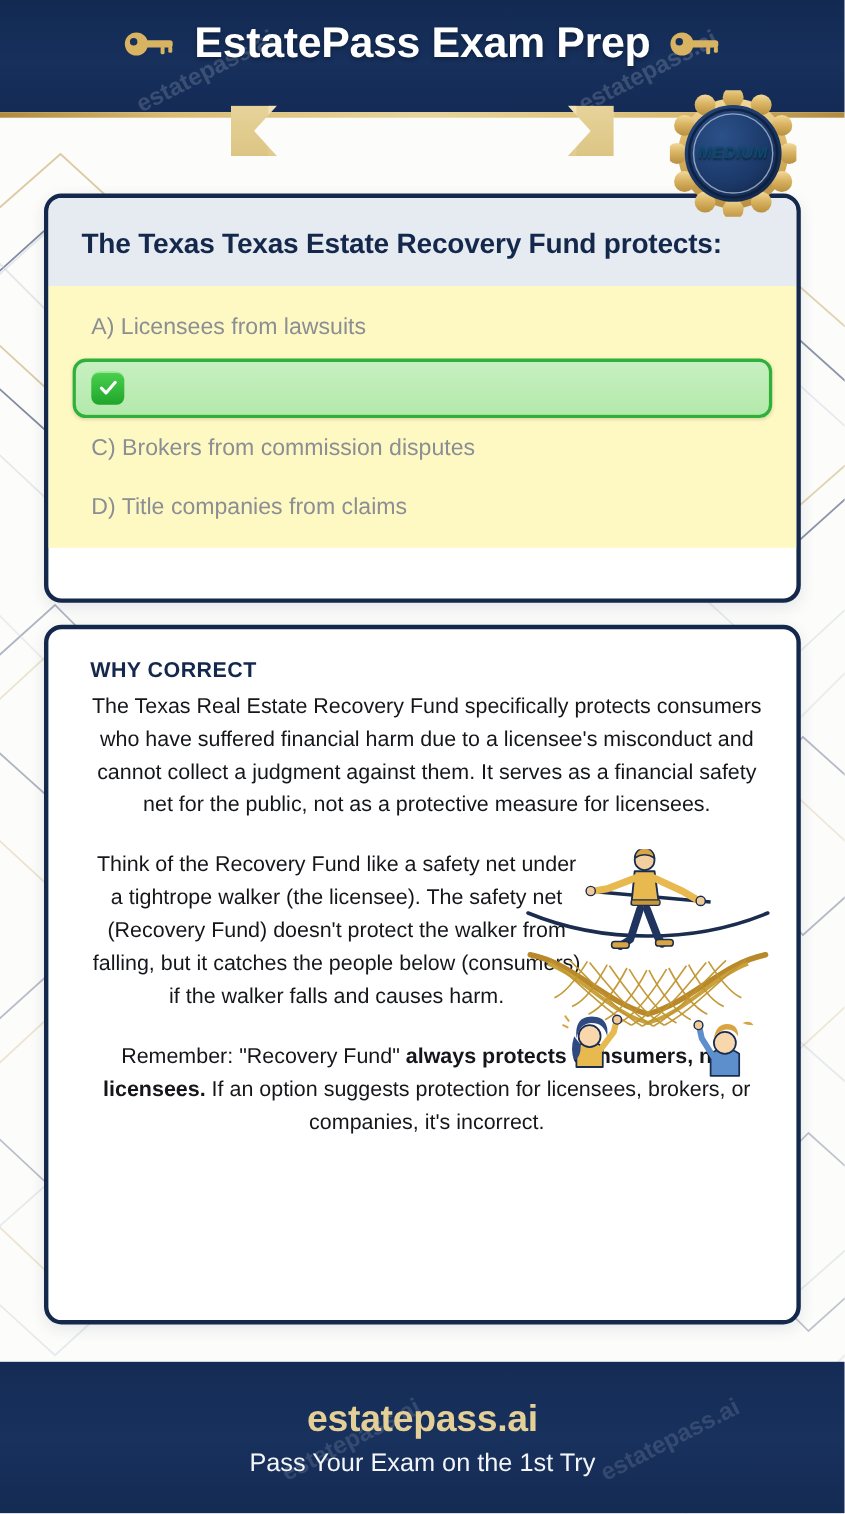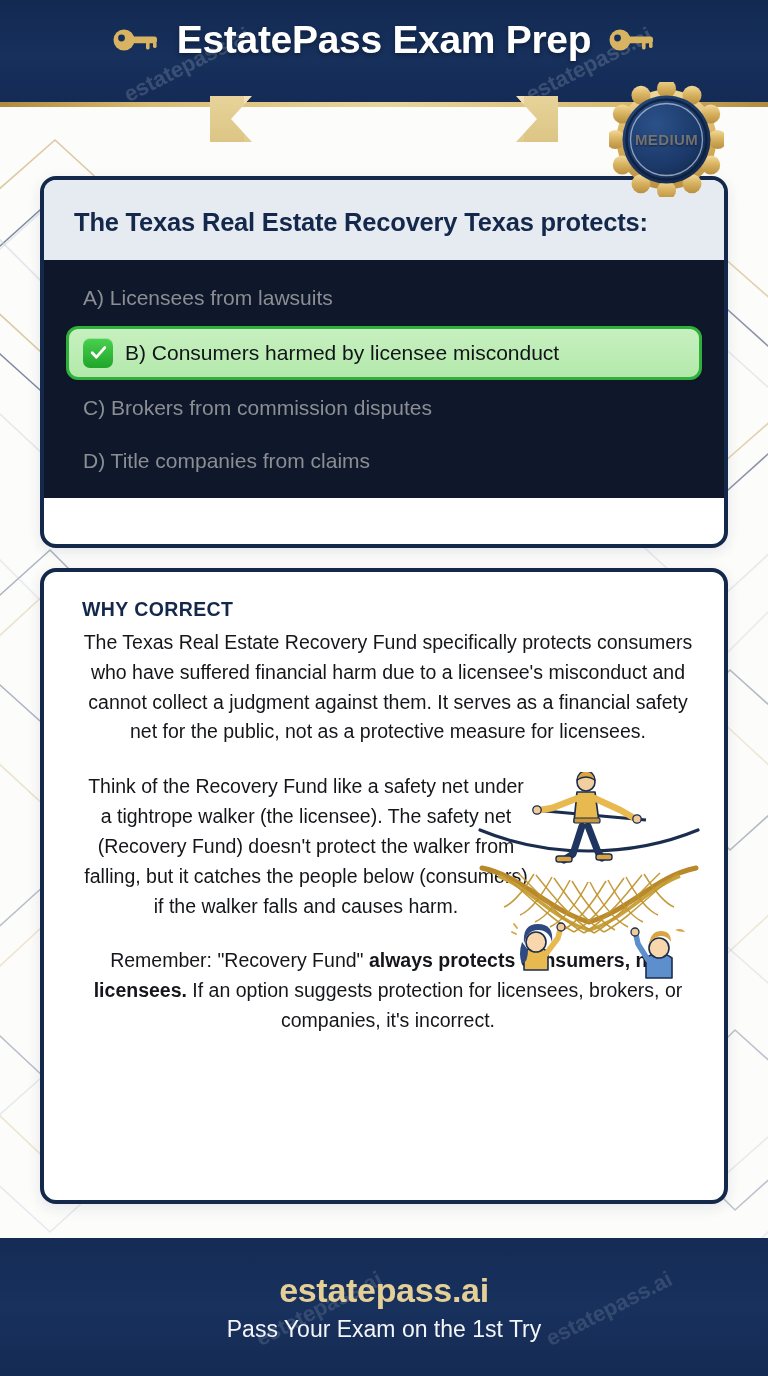--- a/index.html
+++ b/index.html
@@ -70,22 +70,23 @@
     font-size: 19px; font-weight: 700; color: #1b2c4c; letter-spacing: .2px;
     white-space: nowrap;
   }
 
   
   .badge {
     position: absolute; top: 82px; left: 609px; width: 115px; height: 115px; z-index: 9;
   }
   .badge-label {
     position: absolute; inset: 0; display: flex; align-items: center; justify-content: center;
-    font-size: 15px; font-weight: 700; color: #737373; letter-spacing: .4px;
+    font-size: 15px; font-weight: 700; color: #0c4a6e; letter-spacing: .4px;
     text-shadow: 0 1px 2px rgba(0,0,0,.5);
+    font-style: italic;
   }
 
   
   .card {
     position: absolute; left: 40px; width: 688px;
     background: #ffffff;
     border: 4px solid #14284b;
     border-radius: 16px;
     z-index: 3;
     box-shadow: 0 4px 14px rgba(20,40,75,.10);
@@ -96,21 +97,21 @@
 
   .q-header {
     background: #e6eaf1;
     padding: 26px 30px 22px 30px;
   }
   .q-text {
     font-size: 25.5px; font-weight: 700; color: #14284b; line-height: 1.27;
     letter-spacing: -.2px;
   }
 
-  .options { padding: 12px 22px 10px 22px; background: #0f172a; }
+  .options { padding: 12px 22px 10px 22px; background: #fef9c3; }
   .option {
     display: flex; align-items: center; gap: 12px;
     padding: 9px 14px; margin-bottom: 2px;
     border-radius: 12px;
     font-size: 21px; color: #8b8e93; line-height: 1.3;
     border: 3px solid transparent;
   }
   .option.correct {
     background: linear-gradient(180deg,#c7f0c0 0%,#b3e9ab 100%);
     border: 3px solid #2fb03a;
@@ -271,35 +272,34 @@
       </g>
       <circle cx="57.5" cy="57.5" r="44" fill="url(#navyg)"></circle>
       <circle cx="57.5" cy="57.5" r="40" fill="none" stroke="#0d1f3c" stroke-width="2.4" opacity=".85"></circle>
       <circle cx="57.5" cy="57.5" r="36" fill="none" stroke="#cdd8e8" stroke-width="1.3" opacity=".65"></circle>
     </svg>
     <div class="badge-label">MEDIUM</div>
   </div>
 
   <div class="card" id="question-card">
     <div class="q-header">
-      <div class="q-text">The Texas Real Estate Recovery Texas protects:</div>
+      <div class="q-text">The Texas Texas Estate Recovery Fund protects:</div>
     </div>
     <div class="options">
 
       <div class="option">
         <span class="opt-label">A) Licensees from lawsuits</span>
       </div>
 
       <div class="option correct">
         <span class="check-box">
           <svg width="19" height="19" viewBox="0 0 19 19" aria-hidden="true">
             <path d="M3.2 9.8 L7.4 14.2 L15.8 4.6" fill="none" stroke="#ffffff" stroke-width="2.8" stroke-linecap="round" stroke-linejoin="round"></path>
           </svg>
         </span>
-        <span class="opt-label">B) Consumers harmed by licensee misconduct</span>
       </div>
 
       <div class="option">
         <span class="opt-label">C) Brokers from commission disputes</span>
       </div>
 
       <div class="option">
         <span class="opt-label">D) Title companies from claims</span>
       </div>
 

